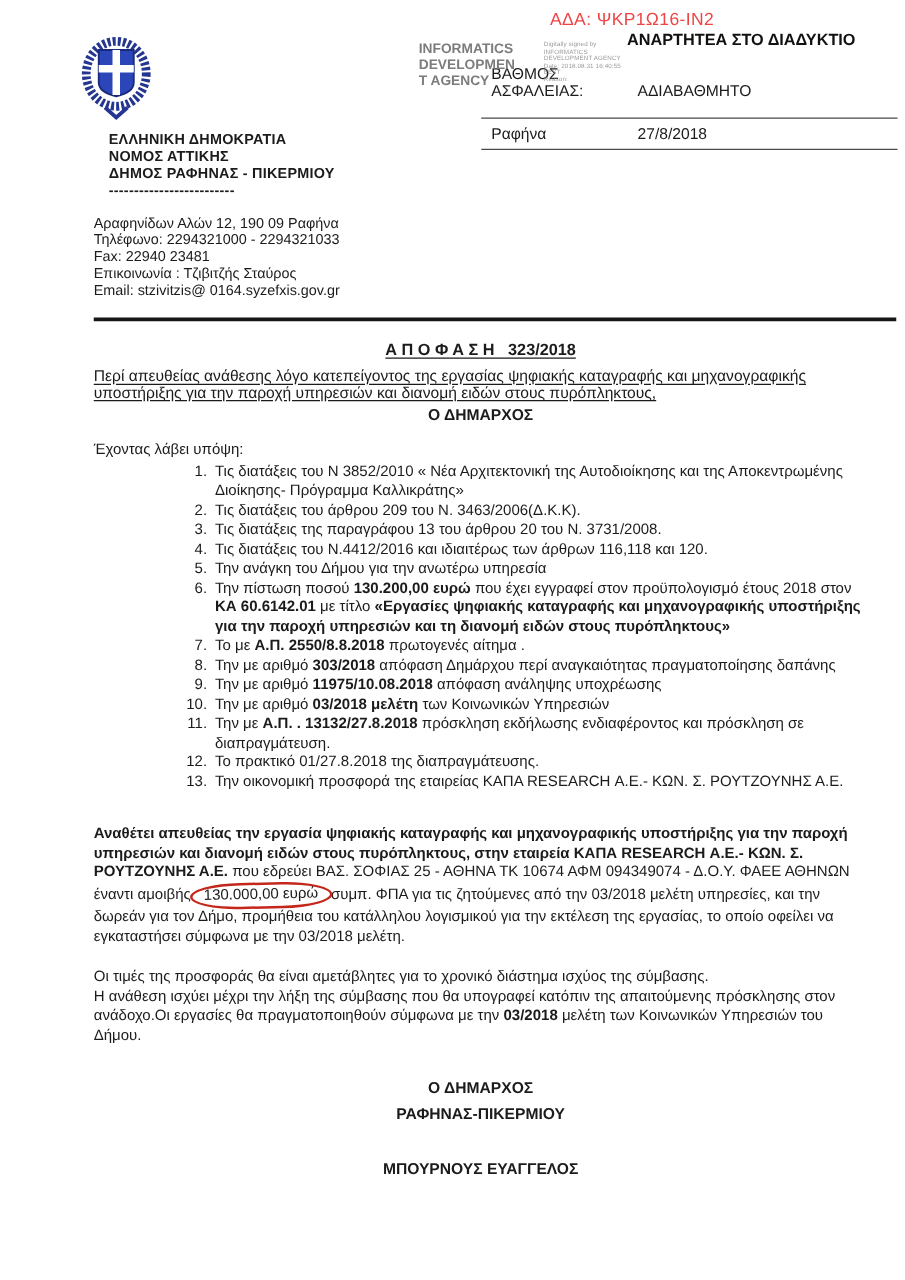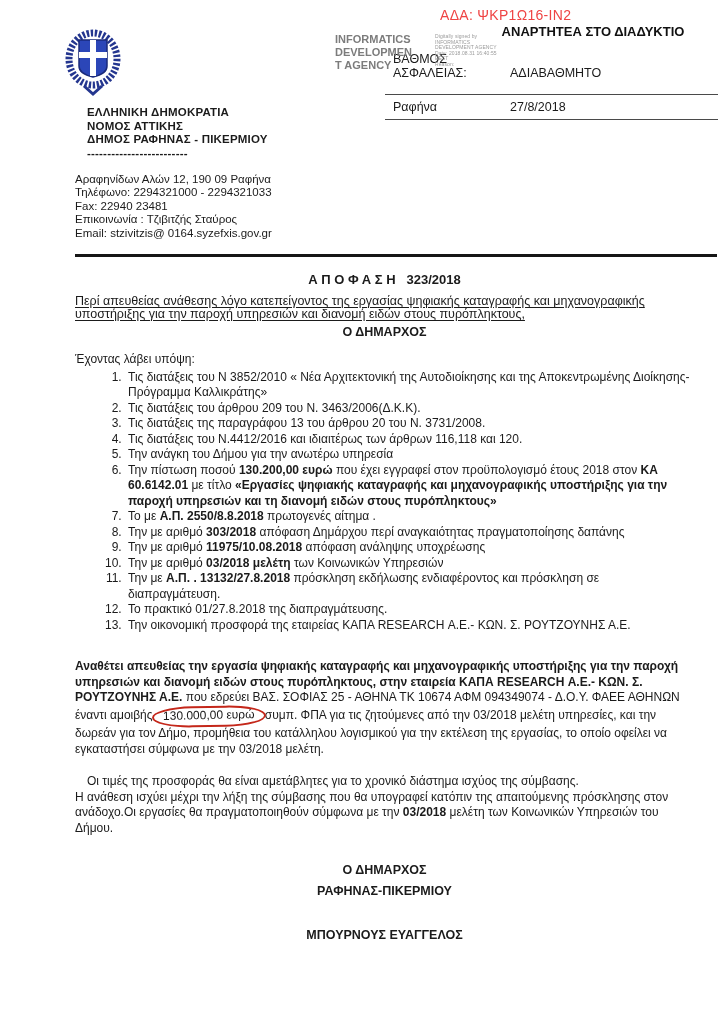--- a/index.html
+++ b/index.html
@@ -30,31 +30,31 @@
   .sec-label{width:117px;}
   .sec-value{flex:1;}
   .letterhead{position:absolute;left:75px;top:106px;font-size:11.5px;}
   .lh-bold{font-weight:700;line-height:13.5px;letter-spacing:.2px;margin-left:12px;}
   .lh-contact{margin-top:13px;line-height:13.4px;}
   .rule{position:absolute;left:75px;right:7px;top:254px;height:2.5px;background:#161616;}
   
   .body{padding:272px 30px 0 75px;font-size:12px;line-height:15.5px;}
   .b{font-weight:700;}
   .t-decision{text-align:center;font-weight:700;font-size:13px;line-height:16px;
-       text-underline-offset:2px;}
+       text-decoration:underline;text-underline-offset:2px;}
   .t-subject{font-weight:400;font-size:12.5px;line-height:13px;
        margin-top:7px;text-decoration:underline;text-underline-offset:2px;}
   .t-mayor{text-align:center;font-weight:700;font-size:12.5px;margin-top:3px;line-height:16px;}
   .having{margin-top:12px;}
   .considerations{margin:2px 0 0 0;padding-left:50px;}
-  .considerations li{padding-left:3px;}
+  .considerations li{padding-left:3px;margin-left:44px;}
   .decides{text-align:center;font-weight:700;font-size:12.5px;margin:16px 0 0;
        text-decoration:underline;text-underline-offset:2px;}
   .decision-para{margin:26px 0 0;}
-  .closing-1{margin:17px 12px 0;}
+  .closing-1{margin:17px 0 0;}
   .closing-2{margin:0;}
   .circled{
     display:inline-block;
     border:2.5px solid #c4271a;
     border-radius:46px / 12px;
     padding:0 9px 1px;
     margin:0 -4px;
     transform:rotate(-1.2deg);
   }
   .sig{margin-top:24px;text-align:center;font-weight:700;font-size:12.5px;}

